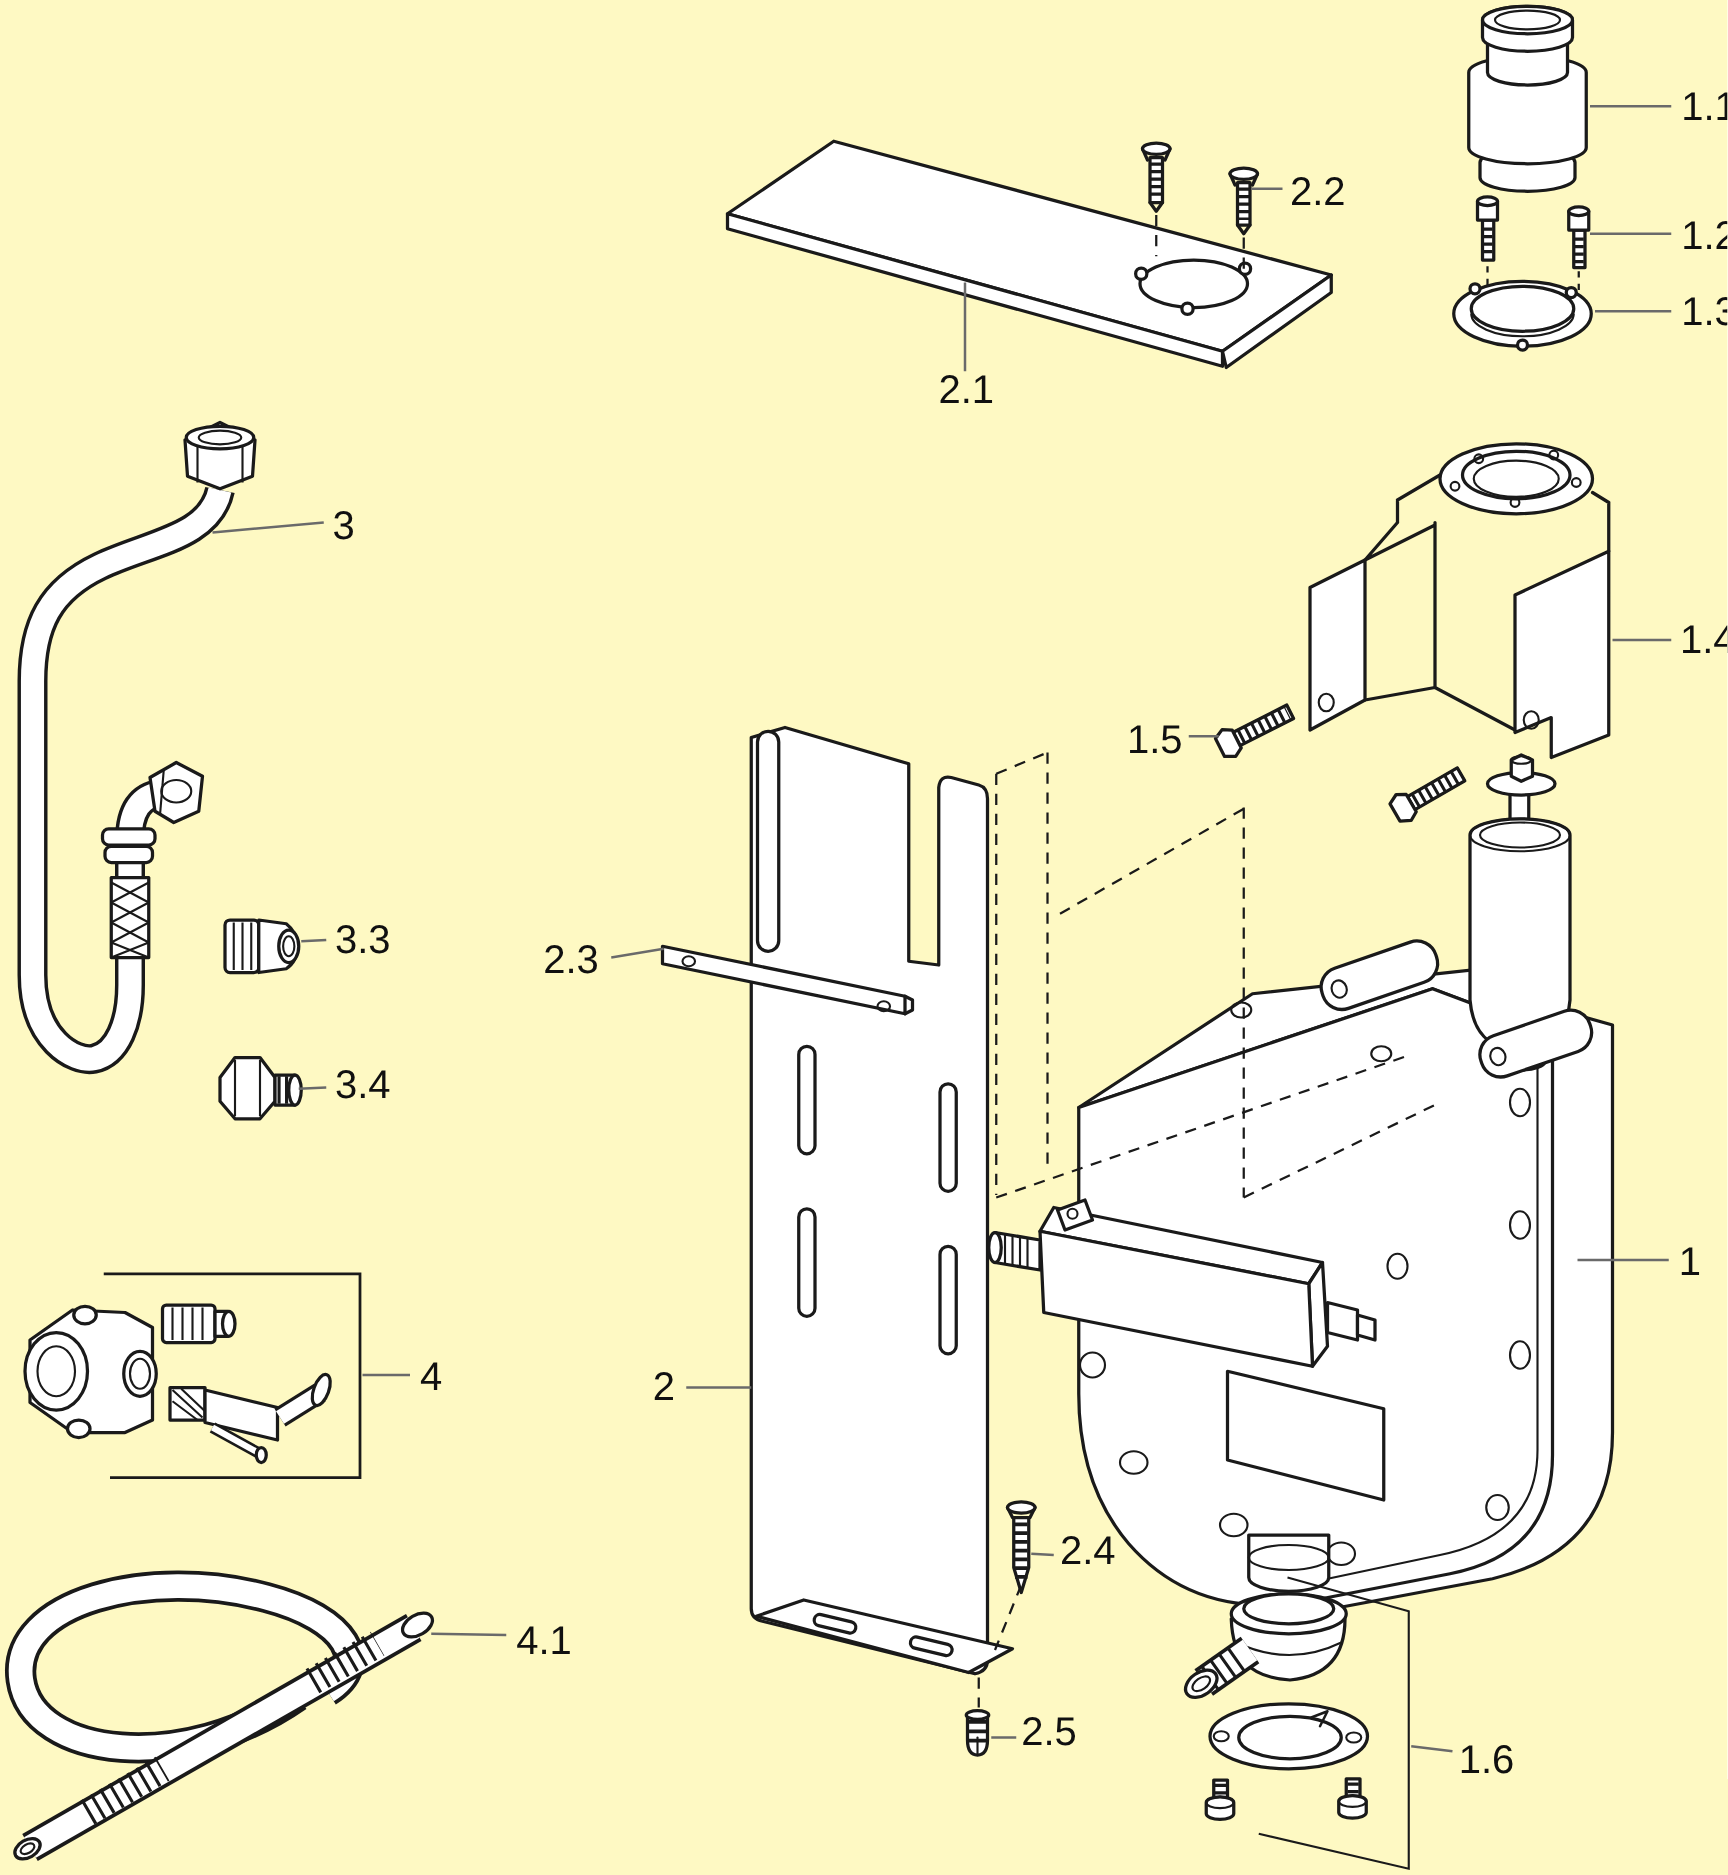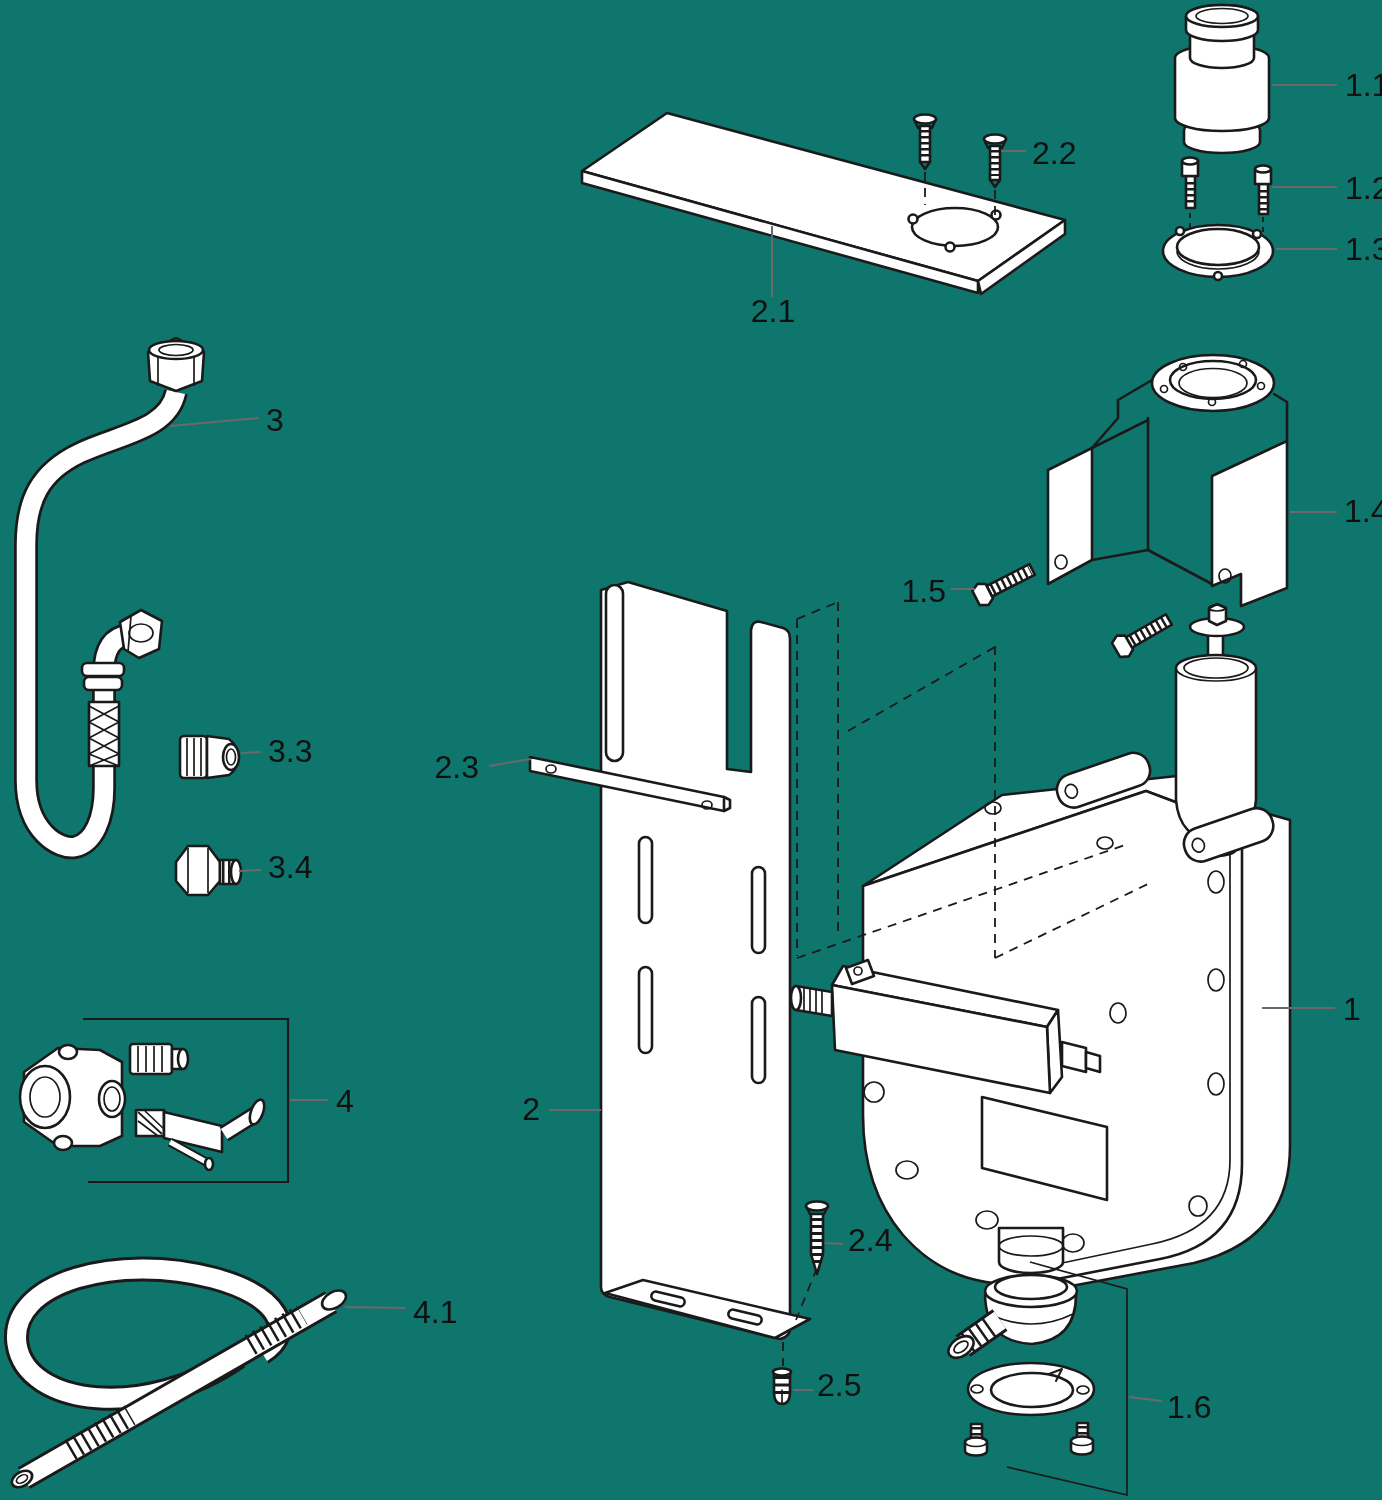--- a/index.html
+++ b/index.html
@@ -1,16 +1,16 @@
 <!DOCTYPE html>
 <html><head>
 <meta charset="utf-8">
 <style>
   html,body { margin:0; padding:0; background:#fff; }
-  .stage { position:relative; width:1382px; height:1500px; background:#0f766e; overflow:hidden; }
+  .stage { position:relative; width:1382px; height:1500px; background:#fef9c3; overflow:hidden; }
   svg { display:block; }
   .f  { fill:#ffffff; stroke:#1a1a1a; stroke-width:2.6; stroke-linejoin:round; }
   .o  { fill:none; stroke:#1a1a1a; stroke-width:2.6; stroke-linecap:round; stroke-linejoin:round; }
   .t  { fill:none; stroke:#1a1a1a; stroke-width:1.7; }
   .d  { fill:none; stroke:#1a1a1a; stroke-width:1.8; stroke-dasharray:9 7; }
   .k  { fill:none; stroke:#1a1a1a; }
   .w  { fill:none; stroke:#ffffff; }
   .rib{ fill:none; stroke:#1a1a1a; stroke-dasharray:2.5 6; }
   .thr{ fill:none; stroke:#1a1a1a; stroke-dasharray:2.5 3.5; }
   .leader  { stroke:#6a6a6a; stroke-width:2; fill:none; }

